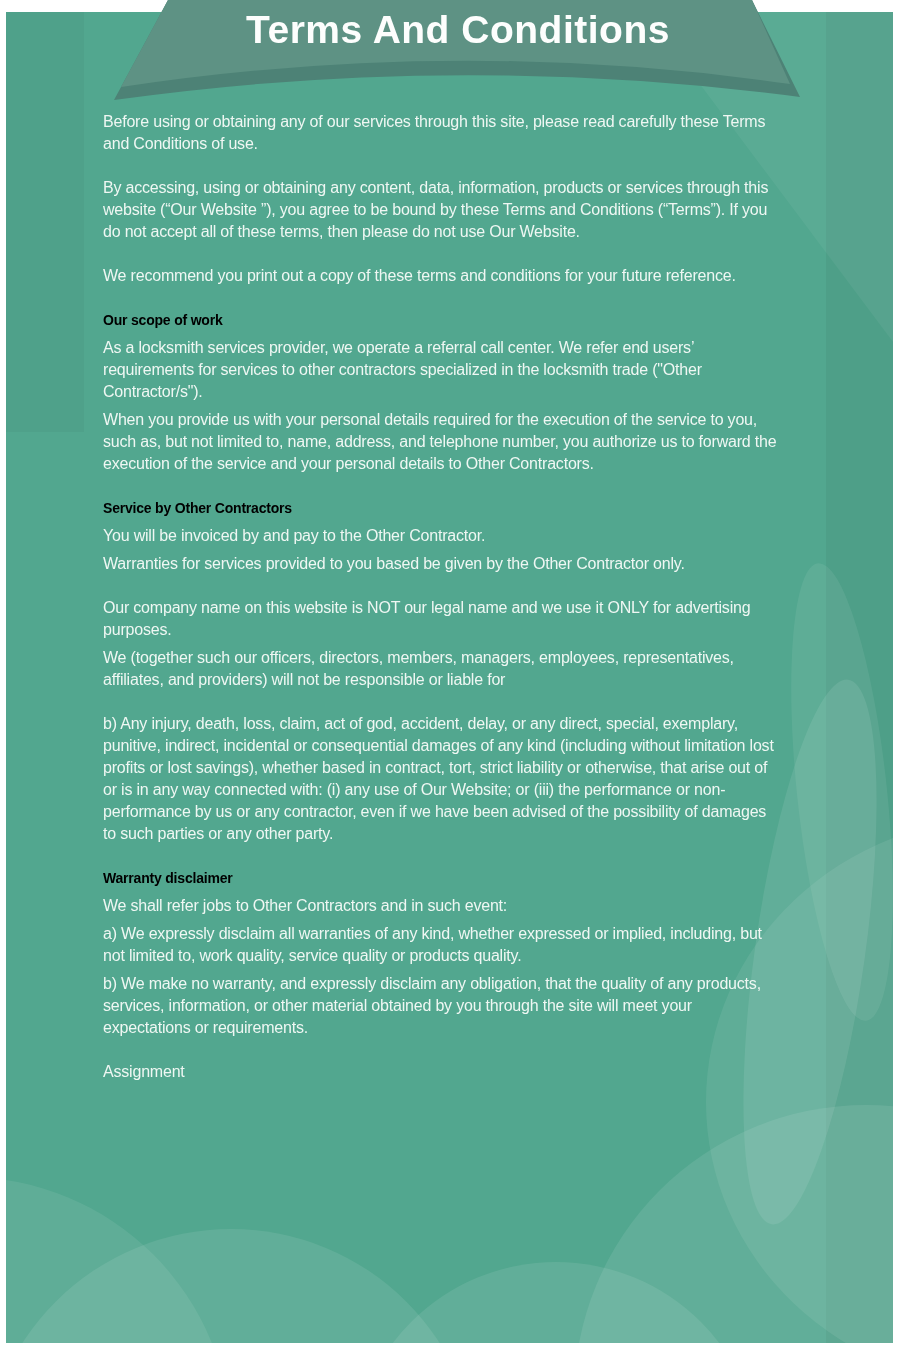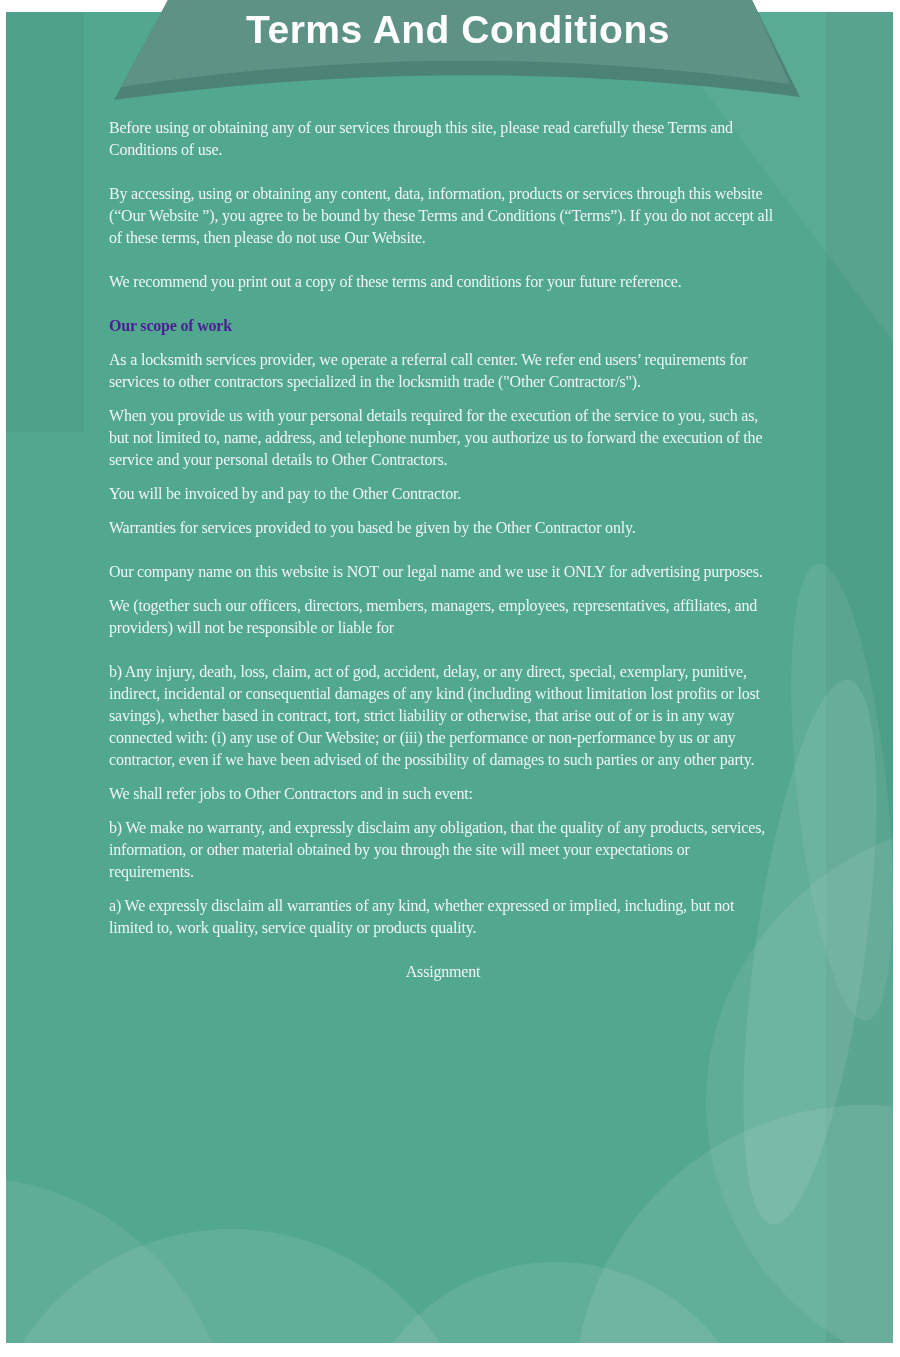--- a/index.html
+++ b/index.html
@@ -45,24 +45,24 @@
   }
   .content {
     position: absolute;
     left: 91px; top: 93px;
     width: 692px;
     font-size: 16px;
     line-height: 22px;
     letter-spacing: -0.2px;
     color: #eff7f3;
   }
-  .block { margin: 12px; font-family: Liberation Serif, serif; }
+  .block { margin: 6px; }
   .block.gap { margin-top: 22px; }
-  .block.heading { font-weight: 700; color: #4c1d95; font-size: 16px; }
-  .block.heading-plain { font-weight: 400; text-align: center; }
+  .block.heading { font-weight: 700; color: #000000; font-size: 14px; }
+  .block.heading-plain { font-weight: 400; }
 </style>
 </head>
 <body>
 
 <div class="frame">
 
   <div class="card">
 
     <svg class="bg-decor" viewBox="0 0 887 1331" xmlns="http://www.w3.org/2000/svg" aria-hidden="true">
       <rect x="820" y="0" width="67" height="1331" fill="rgba(0,0,0,0.045)"></rect>
@@ -77,28 +77,30 @@
       <circle cx="860" cy="1385" r="292" fill="rgba(255,255,255,0.09)"></circle>
     </svg>
 
     <div class="content">
         <div class="block paragraph">Before using or obtaining any of our services through this site, please read carefully these Terms and Conditions of use.</div>
         <div class="block paragraph gap">By accessing, using or obtaining any content, data, information, products or services through this website (“Our Website ”), you agree to be bound by these Terms and Conditions (“Terms”). If you do not accept all of these terms, then please do not use Our Website.</div>
         <div class="block paragraph gap">We recommend you print out a copy of these terms and conditions for your future reference.</div>
         <div class="block heading gap">Our scope of work</div>
         <div class="block paragraph">As a locksmith services provider, we operate a referral call center. We refer end users’ requirements for services to other contractors specialized in the locksmith trade ("Other Contractor/s").</div>
         <div class="block paragraph">When you provide us with your personal details required for the execution of the service to you, such as, but not limited to, name, address, and telephone number, you authorize us to forward the execution of the service and your personal details to Other Contractors.</div>
+        <div class="block heading gap">Service by Other Contractors</div>
         <div class="block paragraph">You will be invoiced by and pay to the Other Contractor.</div>
         <div class="block paragraph">Warranties for services provided to you based be given by the Other Contractor only.</div>
         <div class="block paragraph gap">Our company name on this website is NOT our legal name and we use it ONLY for advertising purposes.</div>
         <div class="block paragraph">We (together such our officers, directors, members, managers, employees, representatives, affiliates, and providers) will not be responsible or liable for</div>
         <div class="block paragraph gap">b) Any injury, death, loss, claim, act of god, accident, delay, or any direct, special, exemplary, punitive, indirect, incidental or consequential damages of any kind (including without limitation lost profits or lost savings), whether based in contract, tort, strict liability or otherwise, that arise out of or is in any way connected with: (i) any use of Our Website; or (iii) the performance or non-performance by us or any contractor, even if we have been advised of the possibility of damages to such parties or any other party.</div>
+        <div class="block heading gap">Warranty disclaimer</div>
         <div class="block paragraph">We shall refer jobs to Other Contractors and in such event:</div>
+        <div class="block paragraph">a) We expressly disclaim all warranties of any kind, whether expressed or implied, including, but not limited to, work quality, service quality or products quality.</div>
         <div class="block paragraph">b) We make no warranty, and expressly disclaim any obligation, that the quality of any products, services, information, or other material obtained by you through the site will meet your expectations or requirements.</div>
-        <div class="block paragraph">a) We expressly disclaim all warranties of any kind, whether expressed or implied, including, but not limited to, work quality, service quality or products quality.</div>
         <div class="block heading-plain gap">Assignment</div>
       </div>
 
   </div>
 
   <svg class="banner-svg" viewBox="0 0 900 130" xmlns="http://www.w3.org/2000/svg" aria-hidden="true">
     <path d="M168,0 L752,0 L800,97 Q458,52 114,100 Z" fill="#4d8276"></path>
     <path d="M168,0 L752,0 L790,84 Q458,36 121,87 Z" fill="#5e9284"></path>
   </svg>
   <h1 class="page-title">Terms And Conditions</h1>

